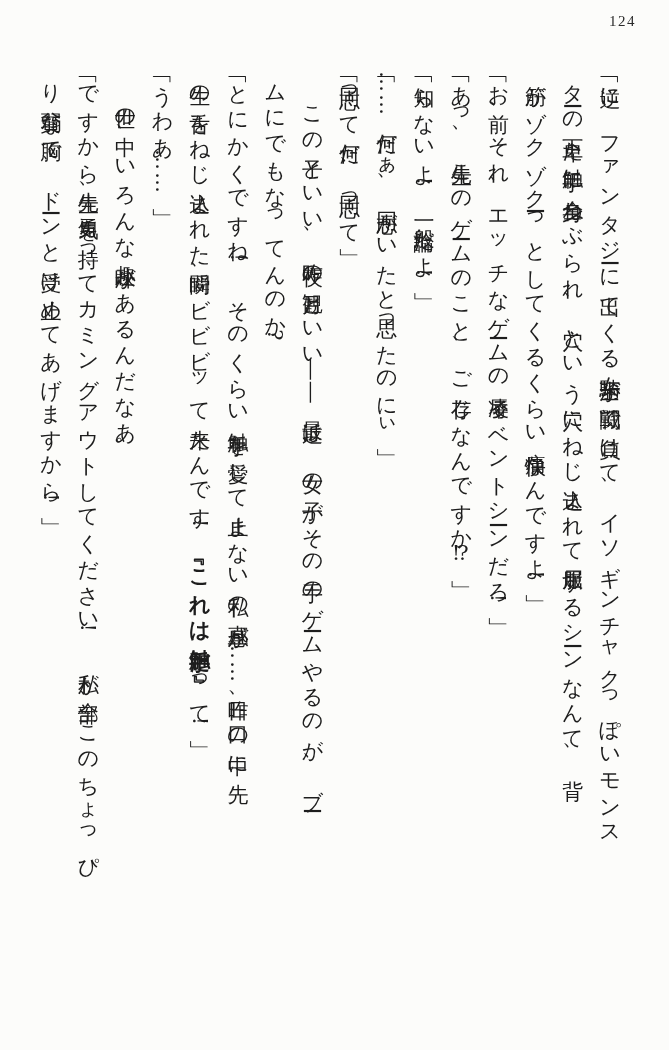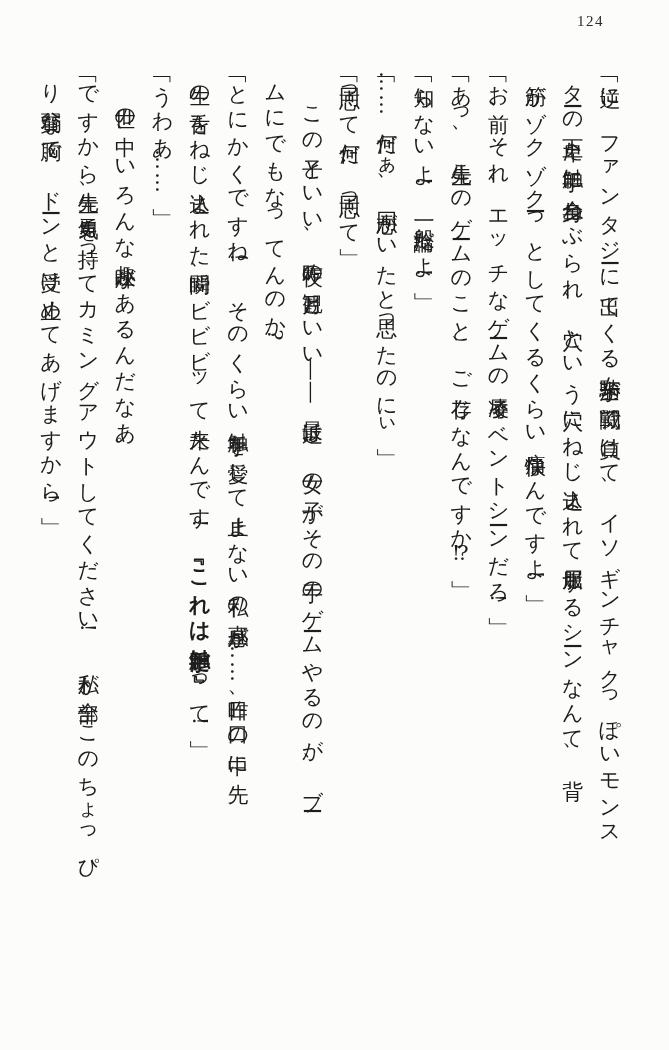--- a/index.html
+++ b/index.html
@@ -16,21 +16,21 @@
     width: 669px;
     height: 1050px;
     background: #fcfcfa;
     overflow: hidden;
     font-family: "DejaVu Serif", "Liberation Serif", serif;
     color: #1d1d1d;
   }
   .page-number {
     position: absolute;
     top: 13px;
-    left: 577px;
+    left: 609px;
     font-size: 15px;
     letter-spacing: 1.5px;
     color: #2a2a2a;
     font-family: "Liberation Serif", "DejaVu Serif", serif;
   }
   .text-area {
     position: absolute;
     top: 69px;
     right: 41px;
     width: 598px;

